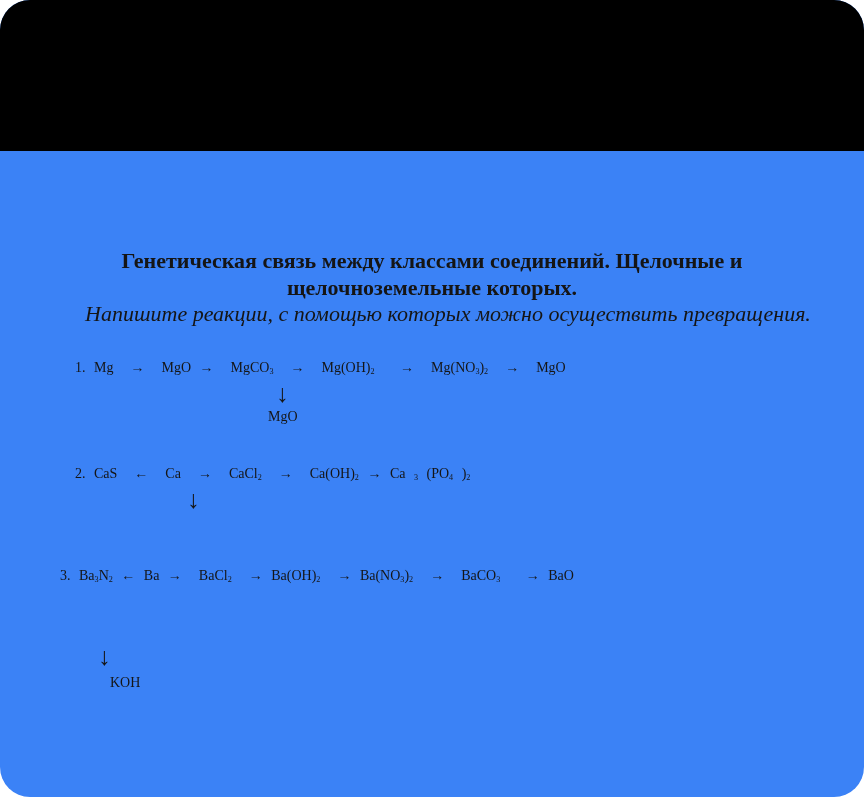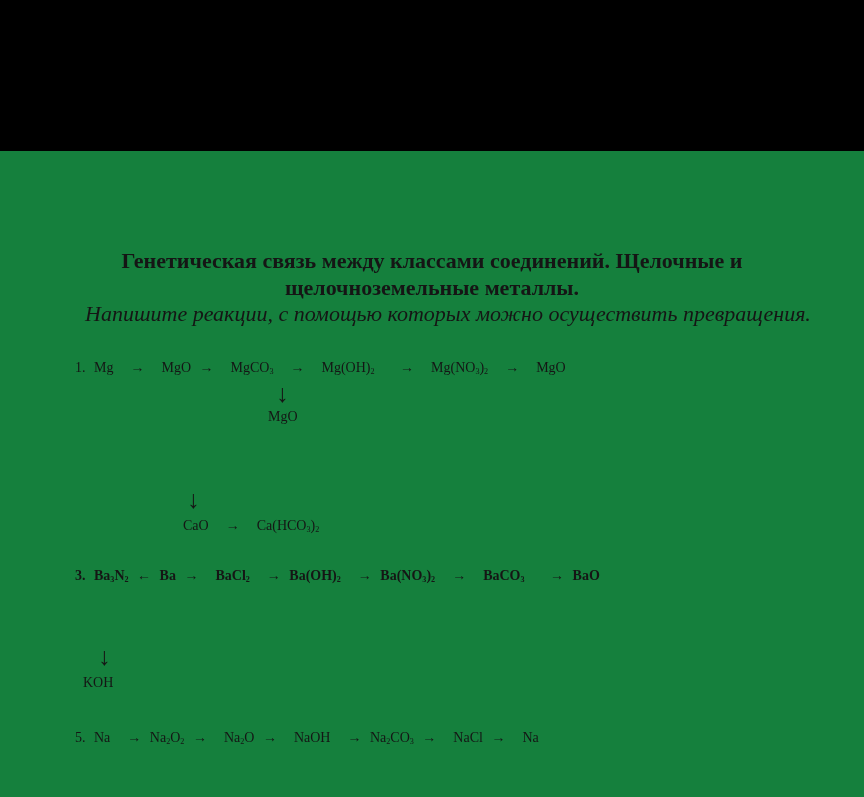--- a/index.html
+++ b/index.html
@@ -1,23 +1,24 @@
 <!DOCTYPE html>
 <html><head>
 <meta charset="utf-8">
 <style>
   html, body { margin: 0; padding: 0; background: #ffffff; }
   .page {
     position: relative;
     width: 864px;
     height: 797px;
-    background: #15803d;
+    background: #3b82f6;
     overflow: hidden;
     font-family: "Liberation Serif", "DejaVu Serif", serif;
     color: #151515;
+    border-radius: 30px;
   }
   .top-bar {
     position: absolute;
     top: 0; left: 0;
     width: 864px; height: 151px;
     background: #000000;
   }
   .abs { position: absolute; white-space: pre; }
   .title-line {
     left: 0;
@@ -48,46 +49,45 @@
   .down-arrow {
     font-size: 25px;
     line-height: 26px;
   }
   .r1-main  { top: 355px; left: 75px;  }
   .r1-arrow { top: 381px; left: 276px; }
   .r1-label { top: 404px; left: 268px; }
   .r2-main  { top: 461px; left: 75px;  }
   .r2-arrow { top: 487px; left: 187px; }
   .r2-label { top: 513px; left: 183px; }
-  .r3-main  { top: 563px; left: 75px; font-weight: bold;  }
+  .r3-main  { top: 563px; left: 60px;  }
   .r4-main  { top: 618px; left: 75px;  }
   .r4-arrow { top: 644px; left: 98px;  }
-  .r4-label { top: 670px; left: 83px;  }
+  .r4-label { top: 670px; left: 110px;  }
   .r5-main  { top: 725px; left: 75px;  }
 </style>
 </head>
 <body>
 
 <div class="page">
 
   <div class="top-bar"></div>
 
   <div class="abs title-line title-1">Генетическая связь между классами соединений. Щелочные и</div>
 
-  <div class="abs title-line title-2">щелочноземельные металлы.</div>
+  <div class="abs title-line title-2">щелочноземельные которых.</div>
 
   <div class="abs instruction">Напишите реакции, с помощью которых можно осуществить превращения.</div>
 
   <div class="abs rx r1-main">1. Mg  →  MgO →  MgCO<sub>3</sub>  →  Mg(OH)<sub>2</sub>   →  Mg(NO<sub>3</sub>)<sub>2</sub>  →  MgO</div>
   <div class="abs rx down-arrow r1-arrow">↓</div>
   <div class="abs rx r1-label">MgO</div>
 
+  <div class="abs rx r2-main">2. CaS  ←  Ca  →  CaCl<sub>2</sub>  →  Ca(OH)<sub>2</sub> → Ca <sub>3</sub> (PO<sub>4</sub> )<sub>2</sub></div>
   <div class="abs rx down-arrow r2-arrow">↓</div>
-  <div class="abs rx r2-label">CaO  →  Ca(HCO<sub>3</sub>)<sub>2</sub></div>
 
   <div class="abs rx r3-main">3. Ba<sub>3</sub>N<sub>2</sub> ← Ba →  BaCl<sub>2</sub>  → Ba(OH)<sub>2</sub>  → Ba(NO<sub>3</sub>)<sub>2</sub>  →  BaCO<sub>3</sub>   → BaO</div>
 
   <div class="abs rx down-arrow r4-arrow">↓</div>
   <div class="abs rx r4-label">KOH</div>
 
-  <div class="abs rx r5-main">5. Na  → Na<sub>2</sub>O<sub>2</sub> →  Na<sub>2</sub>O →  NaOH  → Na<sub>2</sub>CO<sub>3</sub> →  NaCl →  Na</div>
 
 </div>
 
 </body></html>

